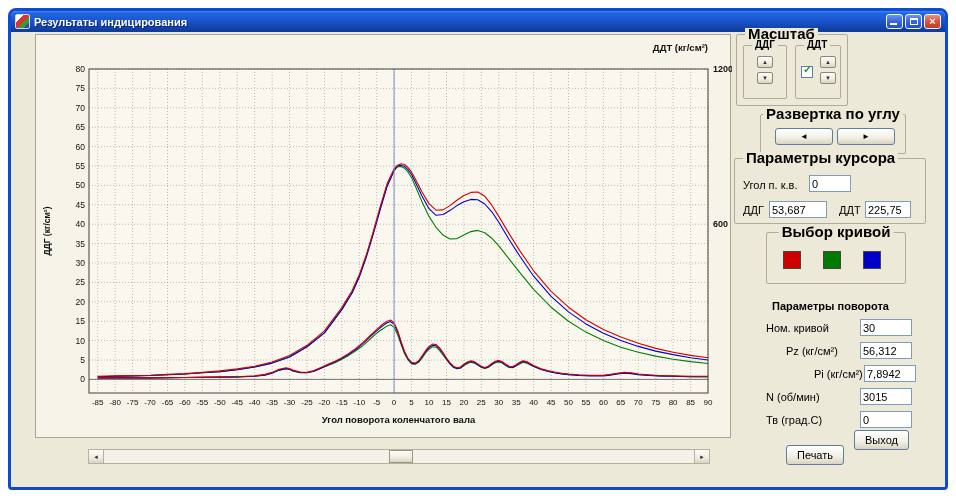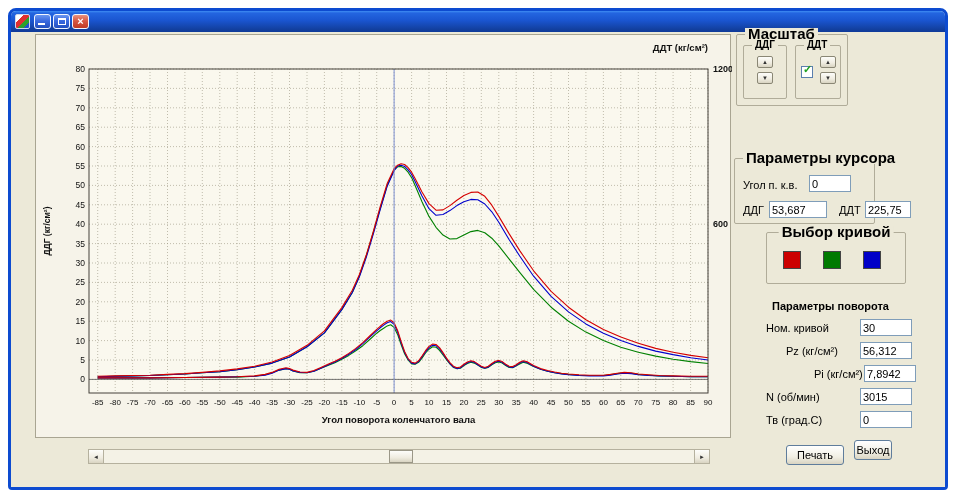--- a/index.html
+++ b/index.html
@@ -34,20 +34,21 @@
   .sbtn.right{border-right:none;border-left:1px solid #b5b19e;}
   .strack{flex:1;position:relative;}
   .sthumb{position:absolute;left:285px;top:0;bottom:0;width:24px;background:linear-gradient(180deg,#fdfdfa,#efece0 60%,#d9d4c2);border:1px solid #9a9787;box-sizing:border-box;}
 </style>
 </head>
 <body>
 
 <div class="window">
   <div class="titlebar">
     <span class="app-icon"></span>
+    <span class="title-text">Результаты индицирования</span>
     <span class="tbtns">
       <span class="tbtn min">
           <span class="g-min"></span>
         </span>
       <span class="tbtn max">
           <span class="g-max"></span>
         </span>
       <span class="tbtn close">×</span>
     </span>
   </div>
@@ -191,22 +192,27 @@
         <span class="gt small">ДДТ</span>
         <span class="cb" style="left:5px;top:20px;">
           <span class="cbmark">✓</span>
         </span>
         <div class="spbtn" style="left:24px;top:10px;">▲</div>
         <div class="spbtn" style="left:24px;top:26px;">▼</div>
       </div>
     </div>
 
 
-
-    <div class="grp" style="left:723px;top:126px;width:141px;height:66px;">
+    <div class="grp" style="left:749px;top:82px;width:146px;height:40px;">
+      <span class="gt center">Развертка по углу</span>
+      <div class="xpbtn" style="left:14px;top:13px;width:58px;height:17px;font-size:8px;">◄</div>
+      <div class="xpbtn" style="left:76px;top:13px;width:58px;height:17px;font-size:8px;">►</div>
+    </div>
+
+    <div class="grp" style="left:723px;top:126px;width:192px;height:66px;">
       <span class="gt">Параметры курсора</span>
       <span class="lbl" style="left:8px;top:20px;">Угол п. к.в.</span>
       <input class="tf" style="left: 74px; top: 16px; width: 36px;" value="0">
       <span class="lbl" style="left:8px;top:45px;">ДДГ</span>
       <input class="tf" style="left: 34px; top: 42px; width: 52px;" value="53,687">
       <span class="lbl" style="left:104px;top:45px;">ДДТ</span>
       <input class="tf" style="left: 130px; top: 42px; width: 40px;" value="225,75">
     </div>
 
     <div class="grp" style="left:755px;top:200px;width:140px;height:52px;">
@@ -224,21 +230,21 @@
       <input class="tf" style="left: 96px; top: 42px; width: 46px;" value="56,312">
       <span class="lbl" style="left:2px;top:68px;padding-left:48px;">Pi (кг/см²)</span>
       <input class="tf" style="left: 100px; top: 65px; width: 46px;" value="7,8942">
       <span class="lbl" style="left:2px;top:91px;">N (об/мин)</span>
       <input class="tf" style="left: 96px; top: 88px; width: 46px;" value="3015">
       <span class="lbl" style="left:2px;top:114px;">Тв (град.С)</span>
       <input class="tf" style="left: 96px; top: 111px; width: 46px;" value="0">
     </div>
 
     <div class="xpbtn" style="left:775px;top:413px;width:58px;height:20px;">Печать</div>
-    <div class="xpbtn" style="left:843px;top:408px;width:38px;height:20px;">Выход</div>
+    <div class="xpbtn" style="left:843px;top:398px;width:55px;height:20px;">Выход</div>
 
     <div class="hscroll">
       <span class="sbtn">◄</span>
       <span class="strack">
         <span class="sthumb"></span>
       </span>
       <span class="sbtn right">►</span>
     </div>
 
   </div>

